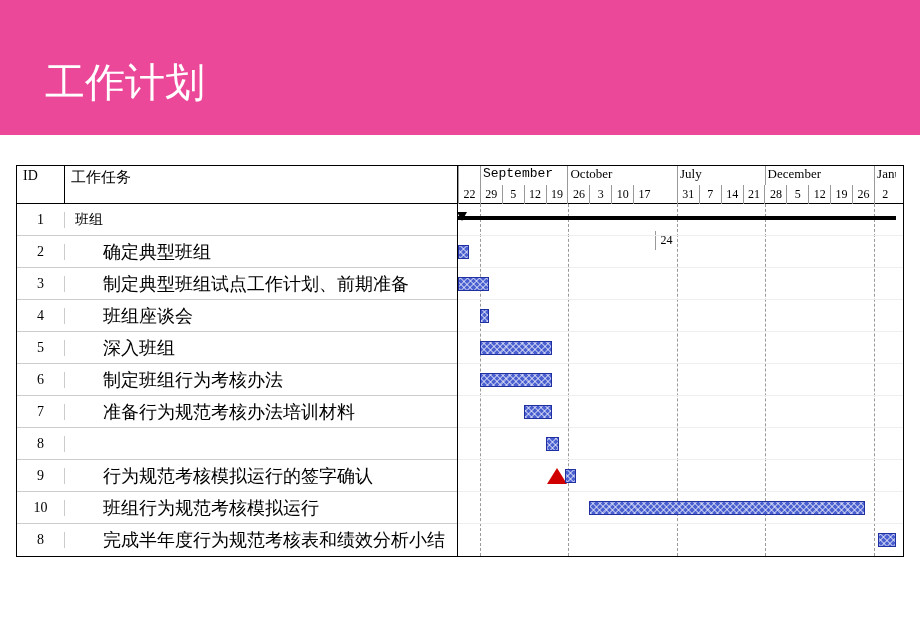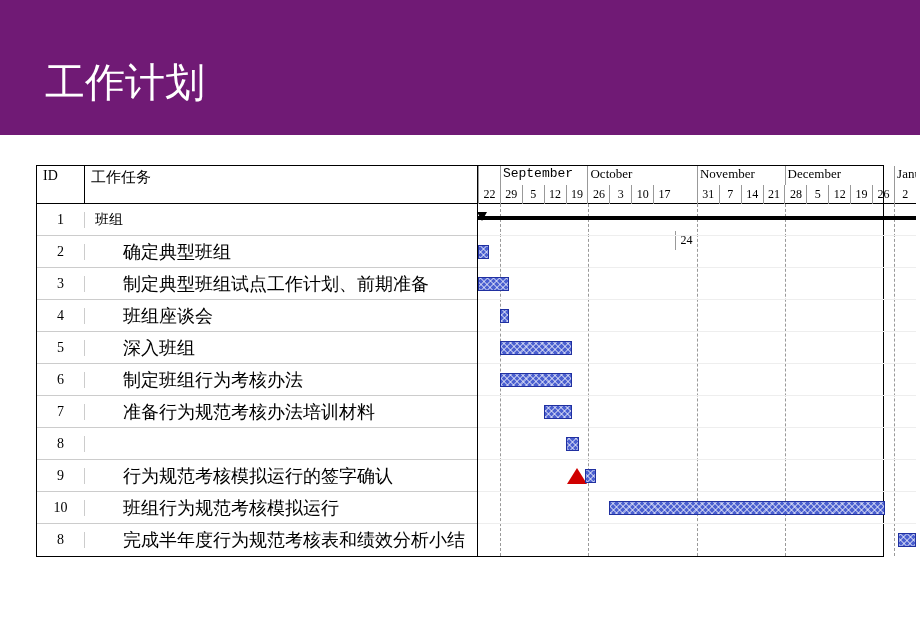--- a/index.html
+++ b/index.html
@@ -1,19 +1,19 @@
 <!DOCTYPE html>
 <html><head>
   <meta charset="utf-8">
   <style>
     * { margin: 0; padding: 0; box-sizing: border-box; }
     body { font-family: "SimSun", "宋体", serif; background: #fff; width: 920px; }
-    .header-banner { background: #701a75; height: 135px; padding: 55px 45px 0; }
+    .header-banner { background: #ec4899; height: 135px; padding: 55px 45px 0; }
     .header-title { color: #fff; font-size: 40px; font-family: "SimHei","黑体",sans-serif; }
-    .chart-wrap { padding: 30px 36px 20px; }
+    .chart-wrap { padding: 30px 16px 20px; }
     .gantt { border: 1px solid #000; display: flex; }
     .left-panel { border-right: 1px solid #000; }
     .hdr-row { display: flex; height: 38px; border-bottom: 1px solid #000; }
     .hdr-id { width: 48px; border-right: 1px solid #000; font-size: 14px; padding: 2px 6px; font-family: "Times New Roman", serif; }
     .hdr-task { width: 392px; font-size: 15px; padding: 2px 6px; }
     .row { display: flex; height: 32px; border-bottom: 1px solid #ccc; align-items: center; }
     .row:last-child { border-bottom: none; }
     .cell-id { width: 48px; border-right: 1px solid #ccc; text-align: center; font-size: 14px; font-family: "Times New Roman", serif; }
     .cell-task { width: 392px; font-size: 18px; font-family: "KaiTi","楷体","STKaiti",serif; padding-left: 10px; white-space: nowrap; }
     .cell-task.indent { padding-left: 38px; }
@@ -112,21 +112,21 @@
             <div class="cell-task indent">完成半年度行为规范考核表和绩效分析小结</div>
           </div>
         </div>
     </div>
     <div class="right-panel">
       <div class="time-hdr">
         <div class="months" id="months">
             <div class="month" style="width: 21.9px;"></div>
             <div class="month" style="width: 87.6px; font-family: Liberation Mono, monospace;">September</div>
             <div class="month" style="width: 109.5px;">October</div>
-            <div class="month" style="width: 87.6px;">November</div>
+            <div class="month" style="width: 87.6px;">July</div>
             <div class="month" style="width: 109.5px;">December</div>
             <div class="month" style="width: 21.9px;">Janu</div>
           </div>
         <div class="weeks" id="weeks">
             <div class="week" style="width: 21.9px;">22</div>
             <div class="week" style="width: 21.9px;">29</div>
             <div class="week" style="width: 21.9px;">5</div>
             <div class="week" style="width: 21.9px;">12</div>
             <div class="week" style="width: 21.9px;">19</div>
             <div class="week" style="width: 21.9px;">26</div>

